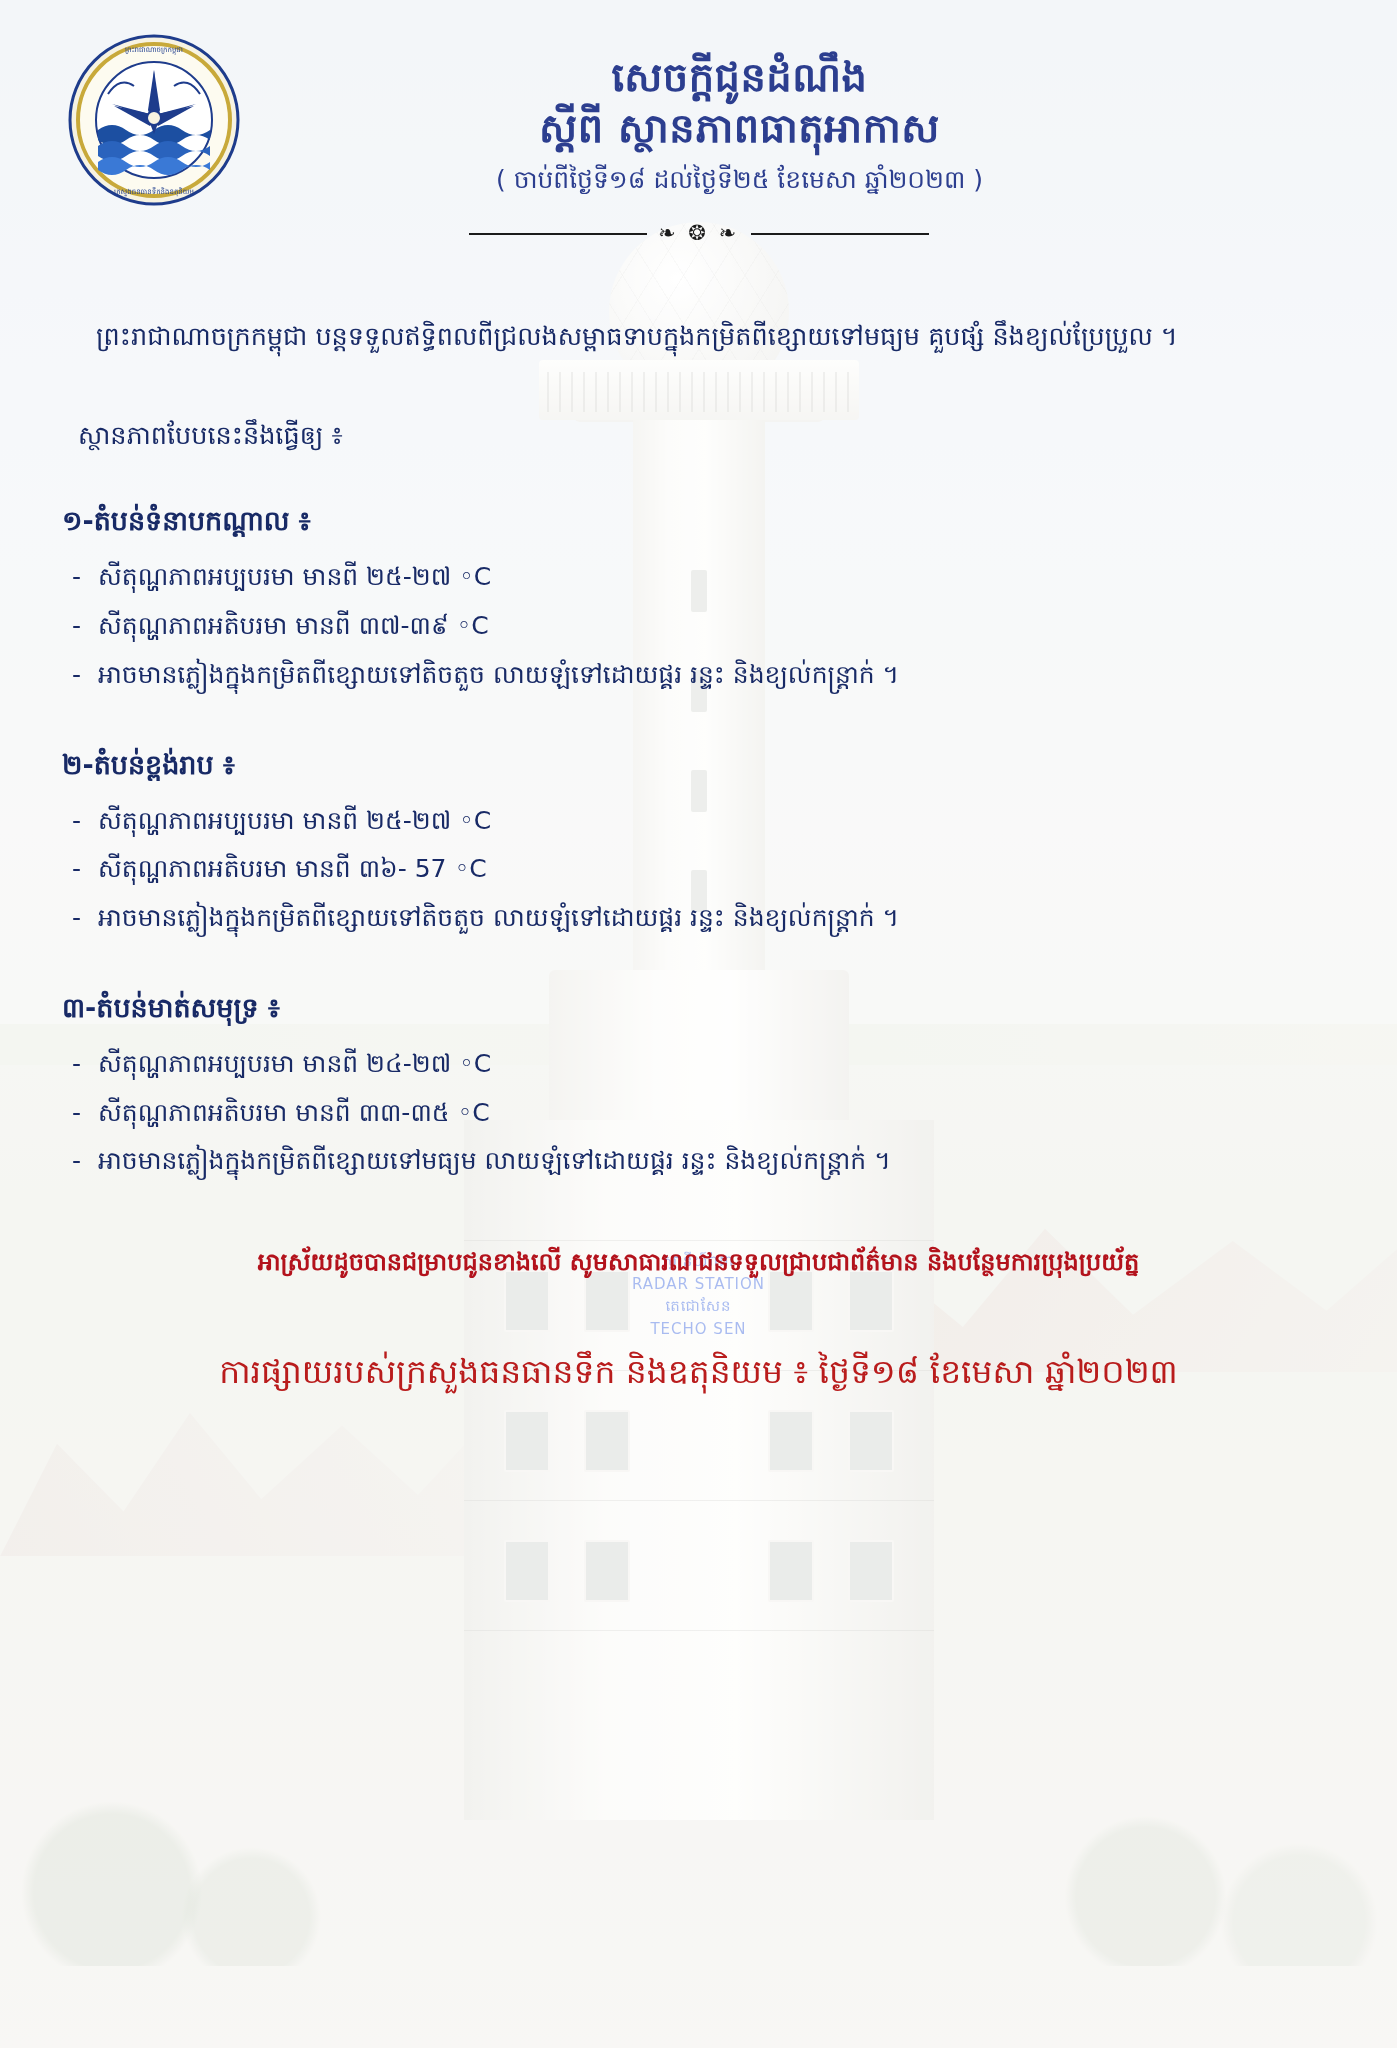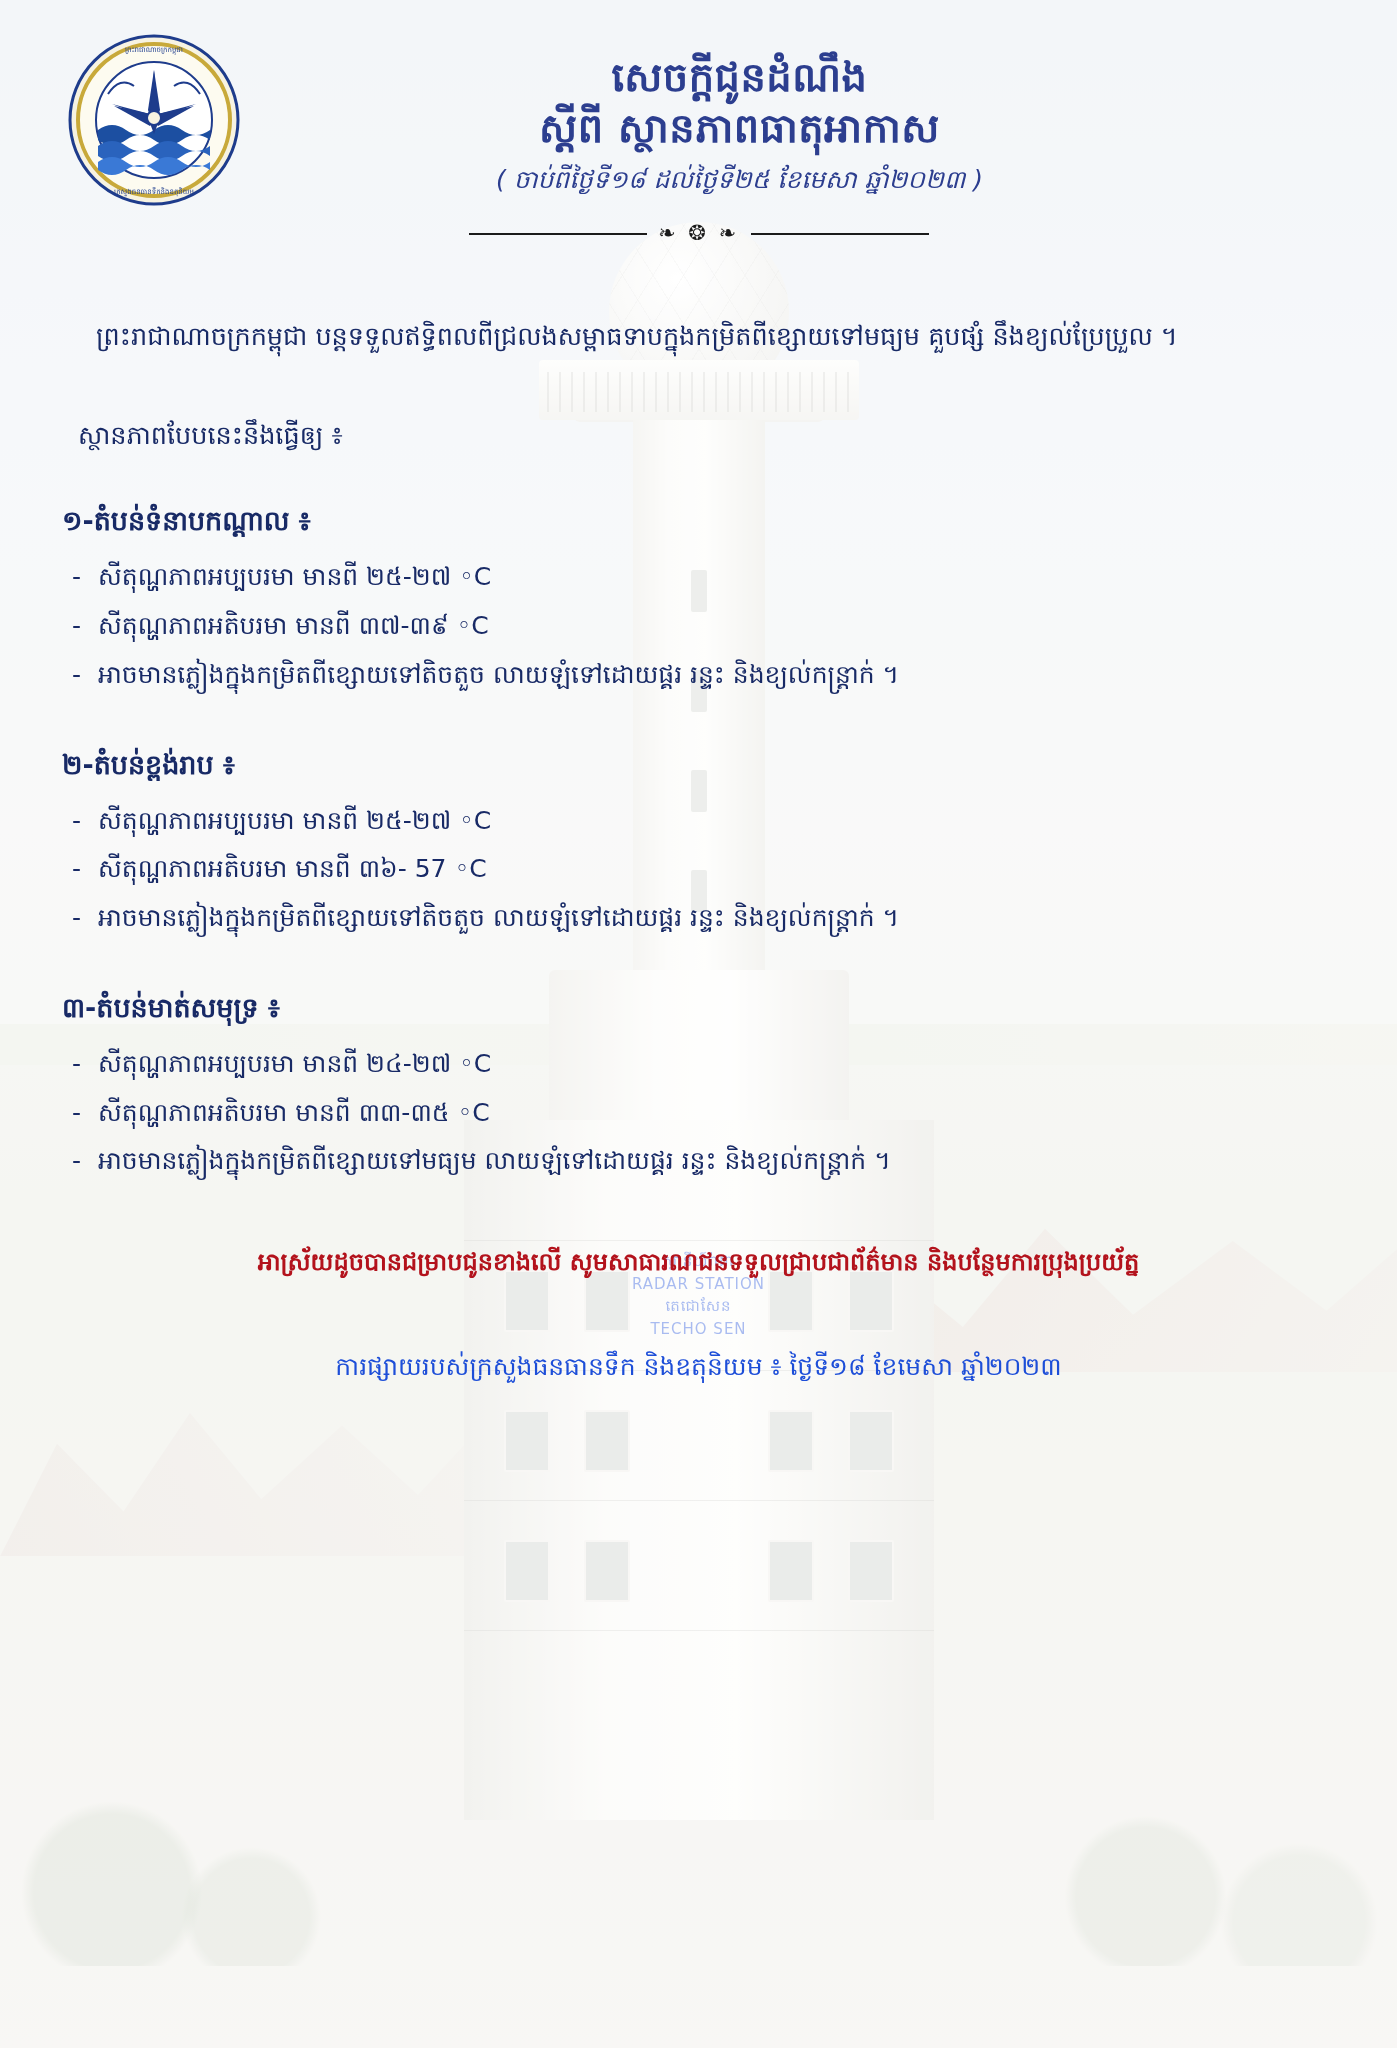--- a/index.html
+++ b/index.html
@@ -214,21 +214,20 @@
     margin-top: 18px;
   }
   .title-2 {
     font-size: 40px;
     line-height: 1.28;
   }
   .subtitle {
     color: #2c3e8f;
     font-size: 25px;
     margin-top: 10px;
-    font-style: italic;
   }
 
   .divider {
     margin: 14px auto 6px;
     width: 460px;
     height: 26px;
     position: relative;
   }
   .divider .line {
     position: absolute;
@@ -297,22 +296,22 @@
     text-align: center;
     color: #b3121c;
     font-size: 24px;
     line-height: 1.55;
     font-weight: bold;
   }
 
   .issued {
     margin-top: 70px;
     text-align: center;
-    color: #1d4ed8;
-    font-size: 25px;
+    color: #b91c1c;
+    font-size: 33px;
     padding-bottom: 40px;
   }
 </style>
 </head>
 <body>
 
 <div class="page">
 
   <div class="bg">
     <div class="bg-sky"></div>

